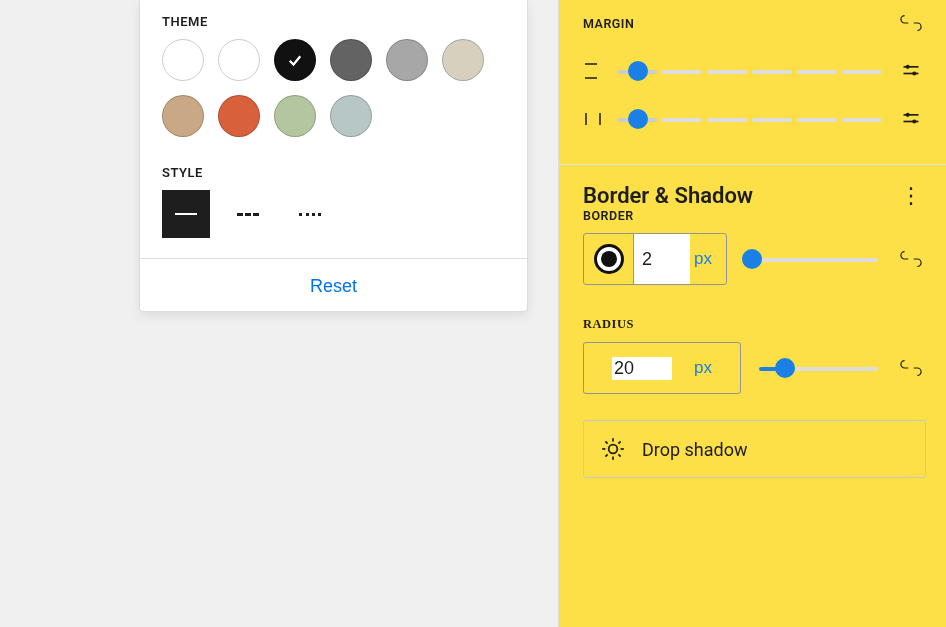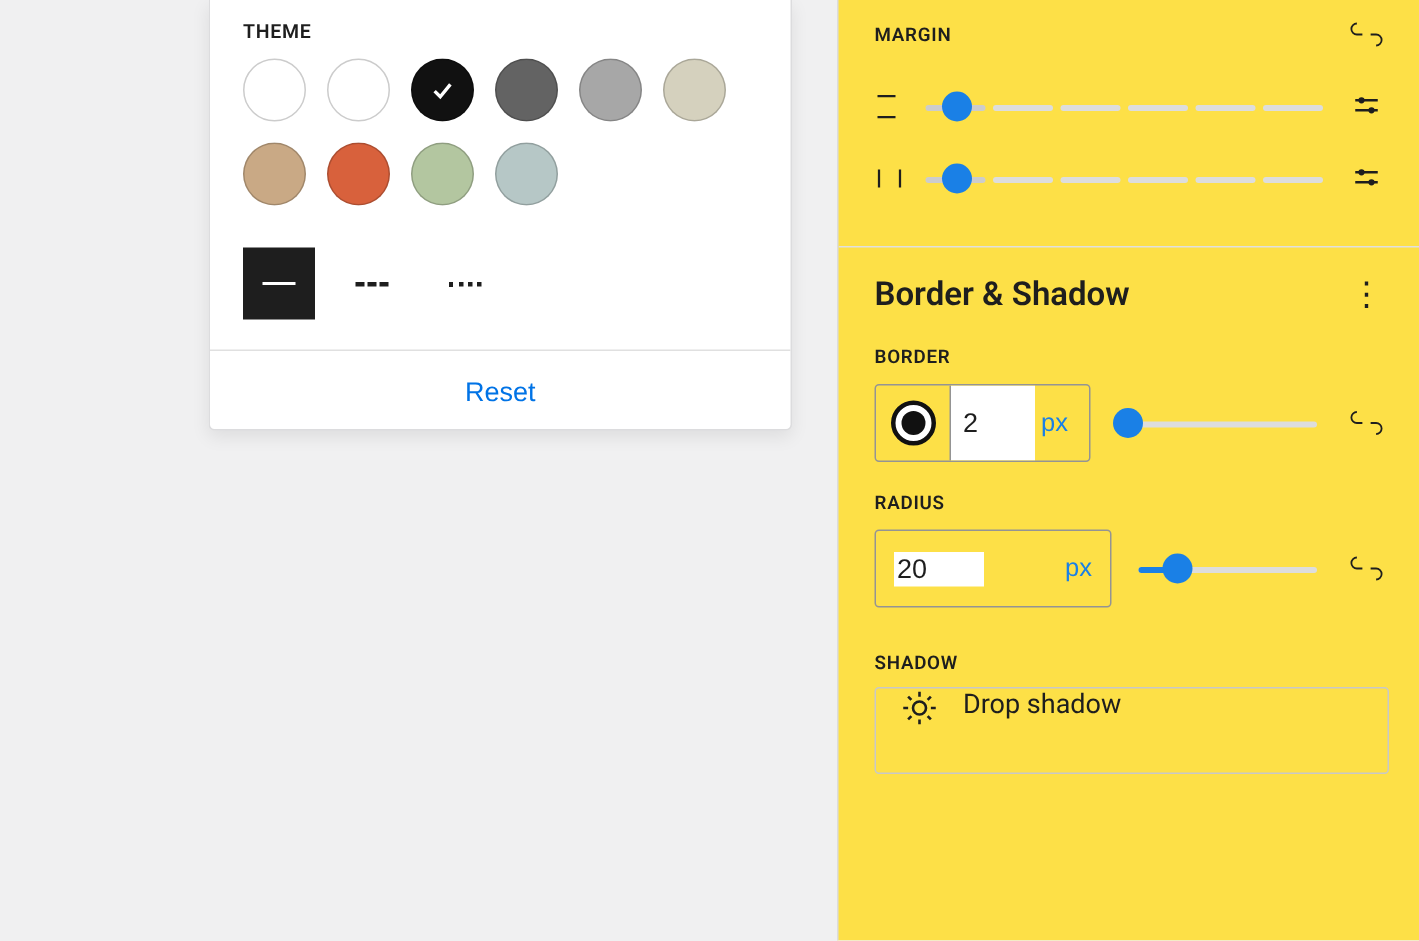--- a/index.html
+++ b/index.html
@@ -201,36 +201,36 @@
     content:"";position:absolute;inset:4px;border-radius:50%;background:#111;
   }
   .combo input{
     border:none;outline:none;font-size:18px;width:56px;padding:0 8px;color:#1e1e1e;
   }
   .unit{
     border:none;background:none;color:#1a80e6;font-size:17px;padding:0 14px 0 4px;cursor:pointer;
   }
   .radius-input{
     border:1px solid #949494;border-radius:3px;height:52px;width:158px;
-    display:flex;align-items:center;justify-content:space-between;padding:0 12px;
+    display:flex;align-items:center;justify-content:space-between;padding:0 28px;
   }
   .radius-input input{border:none;outline:none;font-size:18px;width:60px;color:#1e1e1e;}
   .plain-slider{
     position:relative;flex:1;height:20px;min-width:80px;
   }
   .plain-slider .bar{position:absolute;top:9px;left:0;right:0;height:4px;background:#ddd;border-radius:2px;}
   .plain-slider .fill{position:absolute;top:9px;left:0;height:4px;background:#1a80e6;border-radius:2px;}
   .plain-slider .thumb{
     position:absolute;top:50%;transform:translate(-50%,-50%);
     width:20px;height:20px;border-radius:50%;background:#1a80e6;cursor:pointer;
   }
   .shadow-btn{
     border:1px solid #c8c8c8;border-radius:3px;height:58px;
-    display:flex;gap:16px;padding:0 16px;cursor:pointer;
-    margin-top:8px;
+    display:flex;align-items:center;gap:16px;padding:0 16px;cursor:pointer;
+    margin-top:26px;
   }
   .sun{width:26px;height:26px;}
 </style>
 </head>
 <body>
 
 <div class="popup">
   <div class="popup-body">
     <div class="section-label">THEME</div>
     <div class="swatch-grid" id="swatch-grid">
@@ -245,20 +245,21 @@
         </div>
         <div class="swatch" style="background: rgb(99, 99, 99);"></div>
         <div class="swatch" style="background: rgb(167, 167, 167);"></div>
         <div class="swatch" style="background: rgb(213, 209, 190);"></div>
         <div class="swatch" style="background: rgb(201, 169, 133);"></div>
         <div class="swatch" style="background: rgb(216, 97, 60);"></div>
         <div class="swatch" style="background: rgb(179, 198, 160);"></div>
         <div class="swatch" style="background: rgb(182, 199, 198);"></div>
       </div>
 
+    <div class="section-label">STYLE</div>
     <div class="style-row" id="style-row">
         <div class="style-opt selected">
           <div class="solid-line"></div>
         </div>
         <div class="style-opt">
           <div class="dashed-line"></div>
         </div>
         <div class="style-opt">
           <div class="dotted-line"></div>
         </div>
@@ -341,21 +342,21 @@
       </span>
     </div>
 
     <div class="panel-divider"></div>
 
     <div class="panel-head">
       <div class="panel-title">Border &amp; Shadow</div>
       <div class="dots">⋮</div>
     </div>
 
-    <div class="caps" style="margin-top:22px;">BORDER</div>
+    <div class="caps" style="">BORDER</div>
     <div class="field-row">
       <div class="combo">
         <div class="colorcell">
           <div class="ring-swatch"></div>
         </div>
         <input value="2" style="">
         <button class="unit">px</button>
       </div>
       <div class="plain-slider">
         <div class="bar"></div>
@@ -363,40 +364,39 @@
         <div class="thumb" id="border-thumb" style="left: 5%;"></div>
       </div>
       <div class="iconbtn">
         <svg width="22" height="22" viewBox="0 0 24 24" fill="none" stroke="currentColor" stroke-width="1.3">
             <path d="M9 12H5a4 4 0 010-8"></path>
             <path d="M15 12h4a4 4 0 010 8"></path>
           </svg>
       </div>
     </div>
 
-    <div class="caps" style="margin-top:20px;">RADIUS</div>
+    <div class="caps" style="margin-top:32px;font-family:Liberation Serif, serif;">RADIUS</div>
     <div class="field-row">
       <div class="radius-input">
         <input value="20" style="">
         <button class="unit" style="padding-right:0">px</button>
       </div>
       <div class="plain-slider">
         <div class="bar"></div>
         <div class="fill" id="radius-fill" style="width: 22%;"></div>
         <div class="thumb" id="radius-thumb" style="left: 22%;"></div>
       </div>
       <div class="iconbtn">
         <svg width="22" height="22" viewBox="0 0 24 24" fill="none" stroke="currentColor" stroke-width="1.3">
             <path d="M9 12H5a4 4 0 010-8"></path>
             <path d="M15 12h4a4 4 0 010 8"></path>
           </svg>
       </div>
     </div>
 
-    <div class="caps" style="margin-top:30px;">SHADOW</div>
     <div class="shadow-btn">
       <svg class="sun" viewBox="0 0 24 24" fill="none" stroke="currentColor" stroke-width="1.6">
         <circle cx="12" cy="12" r="4"></circle>
           <line x1="12" y1="2" x2="12" y2="5"></line>
           <line x1="12" y1="19" x2="12" y2="22"></line>
         <line x1="2" y1="12" x2="5" y2="12"></line>
           <line x1="19" y1="12" x2="22" y2="12"></line>
         <line x1="5" y1="5" x2="7" y2="7"></line>
           <line x1="17" y1="17" x2="19" y2="19"></line>
         <line x1="17" y1="7" x2="19" y2="5"></line>

